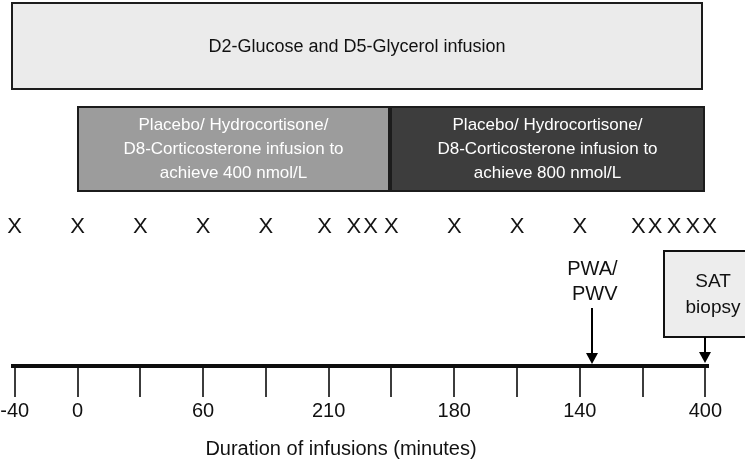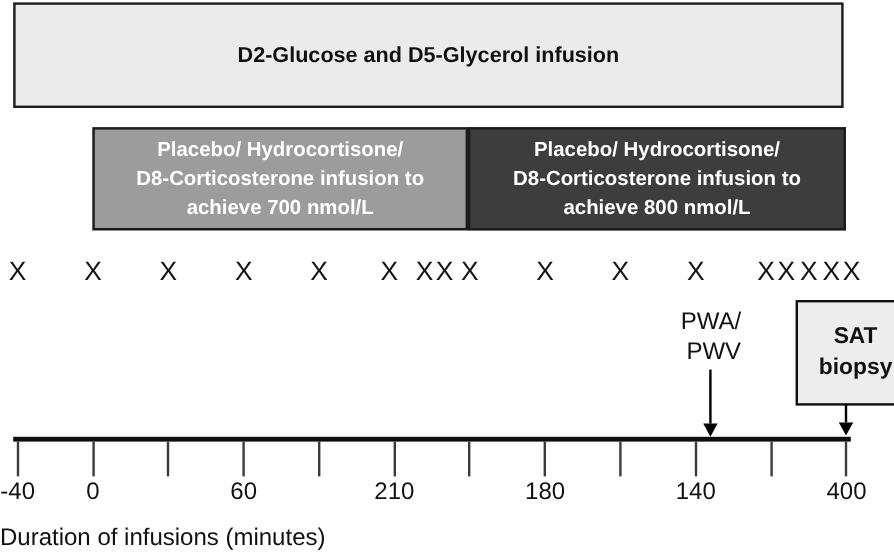--- a/index.html
+++ b/index.html
@@ -3,21 +3,21 @@
 <meta charset="utf-8">
 <style>
   html,body{margin:0;padding:0;background:#ffffff;}
   .canvas{
     position:relative;width:745px;height:465px;background:#ffffff;
     font-family:"Liberation Sans",sans-serif;color:#111;overflow:hidden;
   }
   .box{
     position:absolute;border:2px solid #1c1c1c;box-sizing:border-box;
     display:flex;align-items:center;justify-content:center;
-    flex-direction:column;text-align:center;font-weight:bold;
+    flex-direction:column;text-align:center;
   }
   .topbox{left:11px;top:2px;width:692px;height:88px;background:#ebebeb;font-size:18px;}
   .phase{top:106px;height:86px;color:#ffffff;font-size:17px;line-height:24px;}
   .phase-left{left:77px;width:313px;background:#9c9c9c;}
   .phase-right{left:390px;width:315px;background:#3d3d3d;}
   .overlay{position:absolute;inset:0;}
   .xmark{
     position:absolute;top:213px;transform:translateX(-50%);
     font-size:22px;font-weight:500;color:#141414;
   }
@@ -29,35 +29,35 @@
   .arrow .shaft{width:2px;background:#000;}
   .arrow .head{width:0;height:0;border-left:6px solid transparent;border-right:6px solid transparent;border-top:11px solid #000;}
   .pwa-arrow{top:308px;}
   .pwa-arrow .shaft{height:45px;}
   .sat-arrow{top:337px;}
   .sat-arrow .shaft{height:15px;}
   .satbox{left:663px;top:250px;width:100px;height:88px;background:#ededed;border:2px solid #111;font-size:19px;line-height:26px;}
   .axisline{position:absolute;left:11px;top:364px;width:698px;height:4px;background:#0d0d0d;}
   .tick{position:absolute;top:368px;width:2px;height:29px;background:#3c3c3c;transform:translateX(-50%);}
   .ticklabel{position:absolute;top:399px;transform:translateX(-50%);font-size:20px;color:#111;}
-  .axis-title{position:absolute;left:0;top:437px;width:682px;font-size:20px;color:#111;}
+  .axis-title{position:absolute;left:0;top:437px;width:682px;text-align:center;font-size:20px;color:#111;}
 </style>
 </head>
 <body>
 
 <div class="canvas">
 
   <div class="box topbox" style="background: rgb(235, 235, 235);">
     <span>D2-Glucose and D5-Glycerol infusion</span>
   </div>
 
   <div class="box phase phase-left" style="background: rgb(156, 156, 156);">
     <div>Placebo/ Hydrocortisone/</div>
     <div>D8-Corticosterone infusion to</div>
-    <div>achieve 700 nmol/L</div>
+    <div>achieve 400 nmol/L</div>
   </div>
 
   <div class="box phase phase-right" style="background: rgb(61, 61, 61);">
     <div>Placebo/ Hydrocortisone/</div>
     <div>D8-Corticosterone infusion to</div>
     <div>achieve 800 nmol/L</div>
   </div>
 
   <div class="overlay" id="xrow">
       <span class="xmark" style="left: 14.71px;">X</span>

